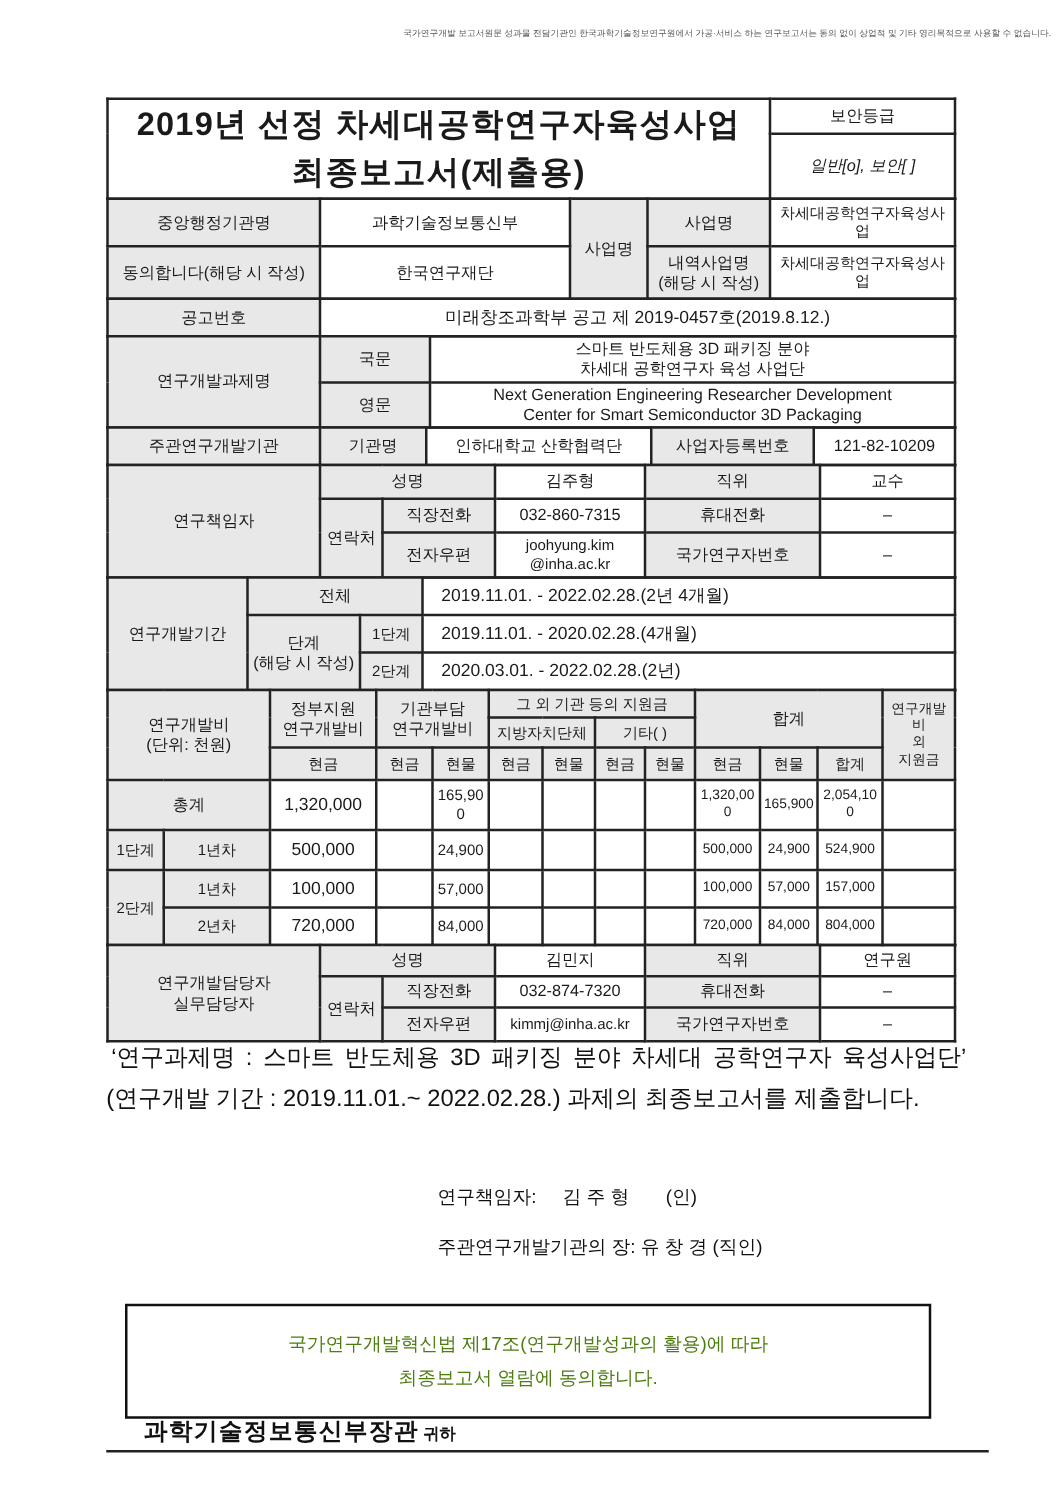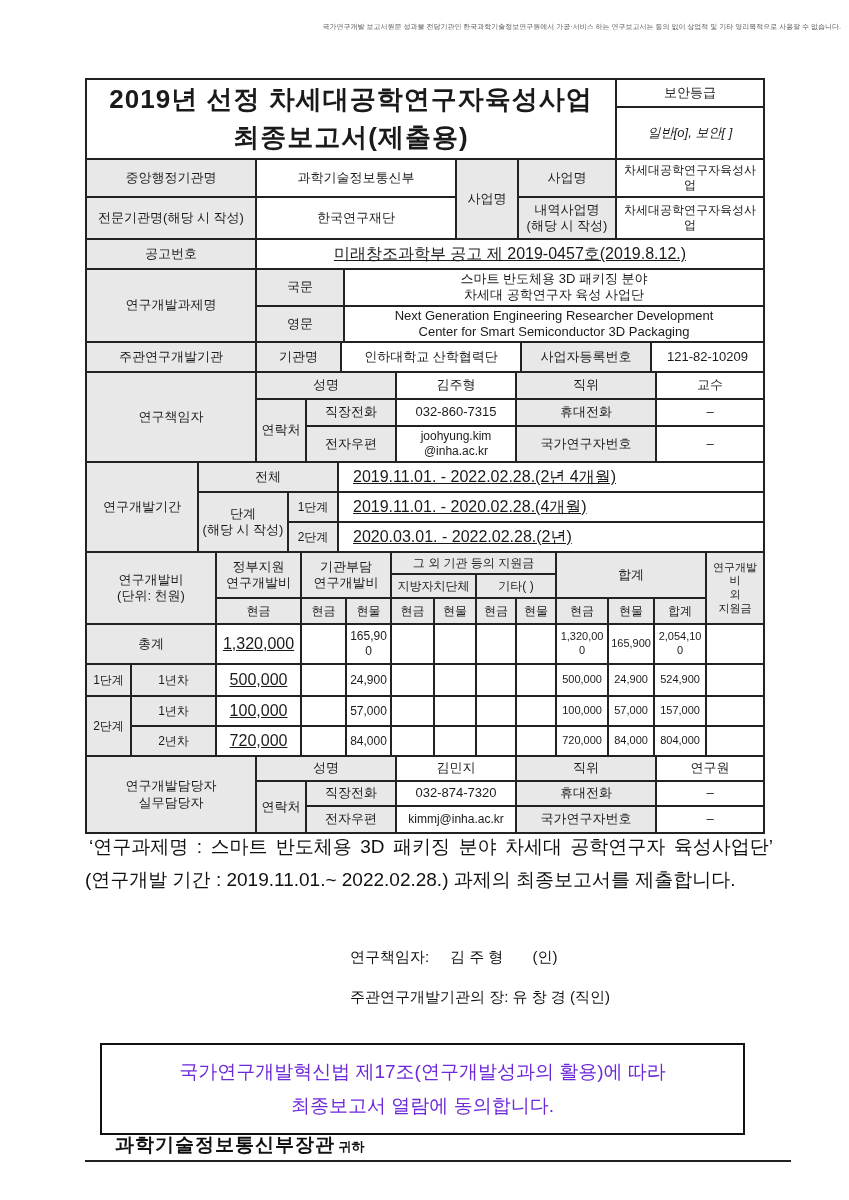--- a/index.html
+++ b/index.html
@@ -15,41 +15,41 @@
   table.t { width:100%; border-collapse:collapse; table-layout:fixed; margin-top:-2px; }
   table.t:first-child { margin-top:0; }
   td {
     border:2px solid #222; text-align:center; vertical-align:middle;
     font-size:13px; padding:1px 2px; word-break:break-all; line-height:1.25;
   }
   td.g { background:#e8e8e8; }
   td.l { text-align:left; padding-left:14px; }
   td.sm { font-size:12px; }
   td.xs { font-size:11px; }
-  td.val { font-size:16px;text-decoration:underline; }
+  td.val { font-size:14px; }
   .title-cell { background:#fff; }
   .title-line { font-size:26px; font-weight:bold; letter-spacing:1px; line-height:1.45; }
   .h28 td{height:28px;} .h44 td{height:52px;font-style:italic;} .h38 td{height:38px;} .h40 td{height:40px;}
   .h30 td{height:30px;} .h34 td{height:34px;} .h26 td{height:26px;} .h36 td{height:36px;} .h22 td{height:22px;} .h24 td{height:24px;} .h42 td{height:42px;}
   .h32 td{height:32px;} .h25 td{height:25px;} .h27 td{height:27px;}
   .statement {
     position:absolute; left:85px; top:830px; width:688px; font-size:19px;
     line-height:1.75; text-align:justify; text-indent:4px; color:#111;
   }
   .date-line {
     position:absolute; left:85px; top:897px; width:680px; text-align:center;
     font-size:15px; white-space:pre; color:#111;
   }
   .sign { position:absolute; left:350px; font-size:15px; white-space:pre; color:#111; }
   .sign1 { top:948px; }
   .sign2 { top:988px; }
   .consent-box {
     position:absolute; left:100px; top:1043px; width:645px; height:92px;
     border:2px solid #111; display:flex; flex-direction:column; justify-content:center;
-    align-items:center; gap:8px; font-size:19px; color:#6d28d9;
+    align-items:center; gap:8px; font-size:15px; color:#4d7c0f;
   }
   .addressee { position:absolute; left:115px; top:1132px; font-size:19px; font-weight:bold; letter-spacing:1px; color:#111; }
   .addressee .suffix { font-size:13px; font-weight:bold; letter-spacing:0; }
   .bottom-rule { position:absolute; left:85px; top:1160px; width:706px; border-top:2.5px solid #222; }
 </style>
 </head>
 <body>
 
 <div class="page">
 
@@ -86,21 +86,21 @@
         </colgroup>
       <tbody>
           <tr class="h38">
         <td class="g">중앙행정기관명</td>
         <td>과학기술정보통신부</td>
         <td class="g" rowspan="2">사업명</td>
         <td class="g">사업명</td>
         <td class="sm">차세대공학연구자육성사업</td>
       </tr>
       <tr class="h42">
-        <td class="g">전문기관명(해당 시 작성)</td>
+        <td class="g">동의합니다(해당 시 작성)</td>
         <td>한국연구재단</td>
         <td class="g">
           <div>내역사업명</div>
           <div>(해당 시 작성)</div>
         </td>
         <td class="sm">차세대공학연구자육성사업</td>
       </tr>
     </tbody>
       </table>
 

